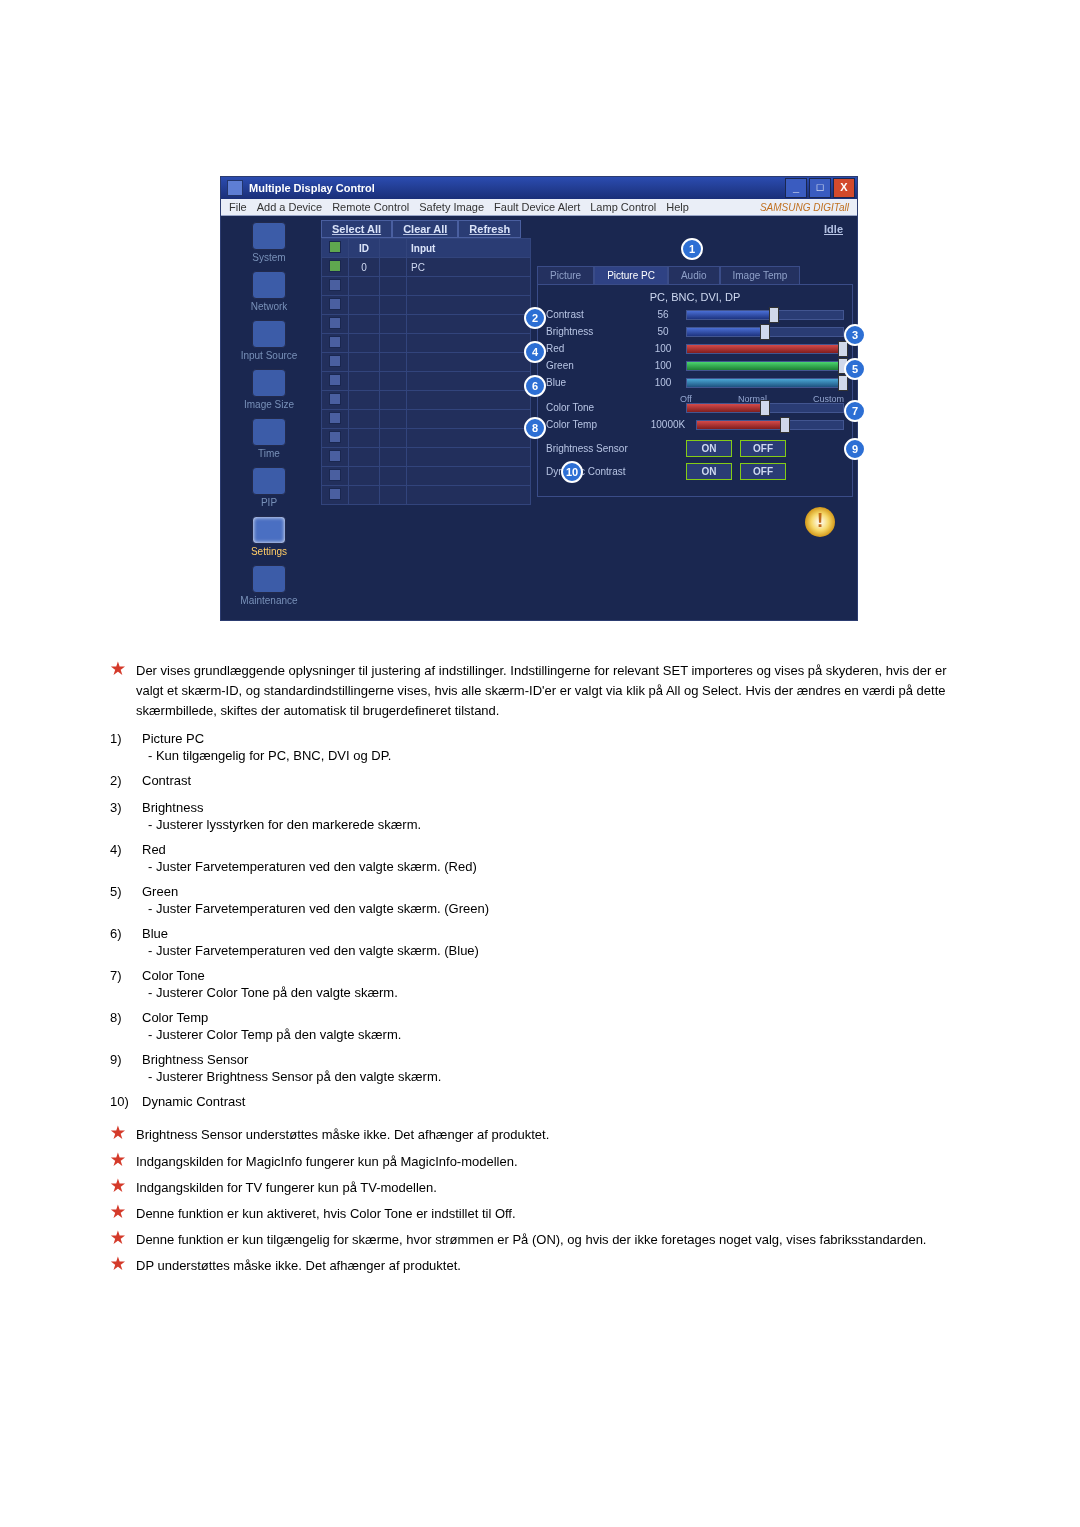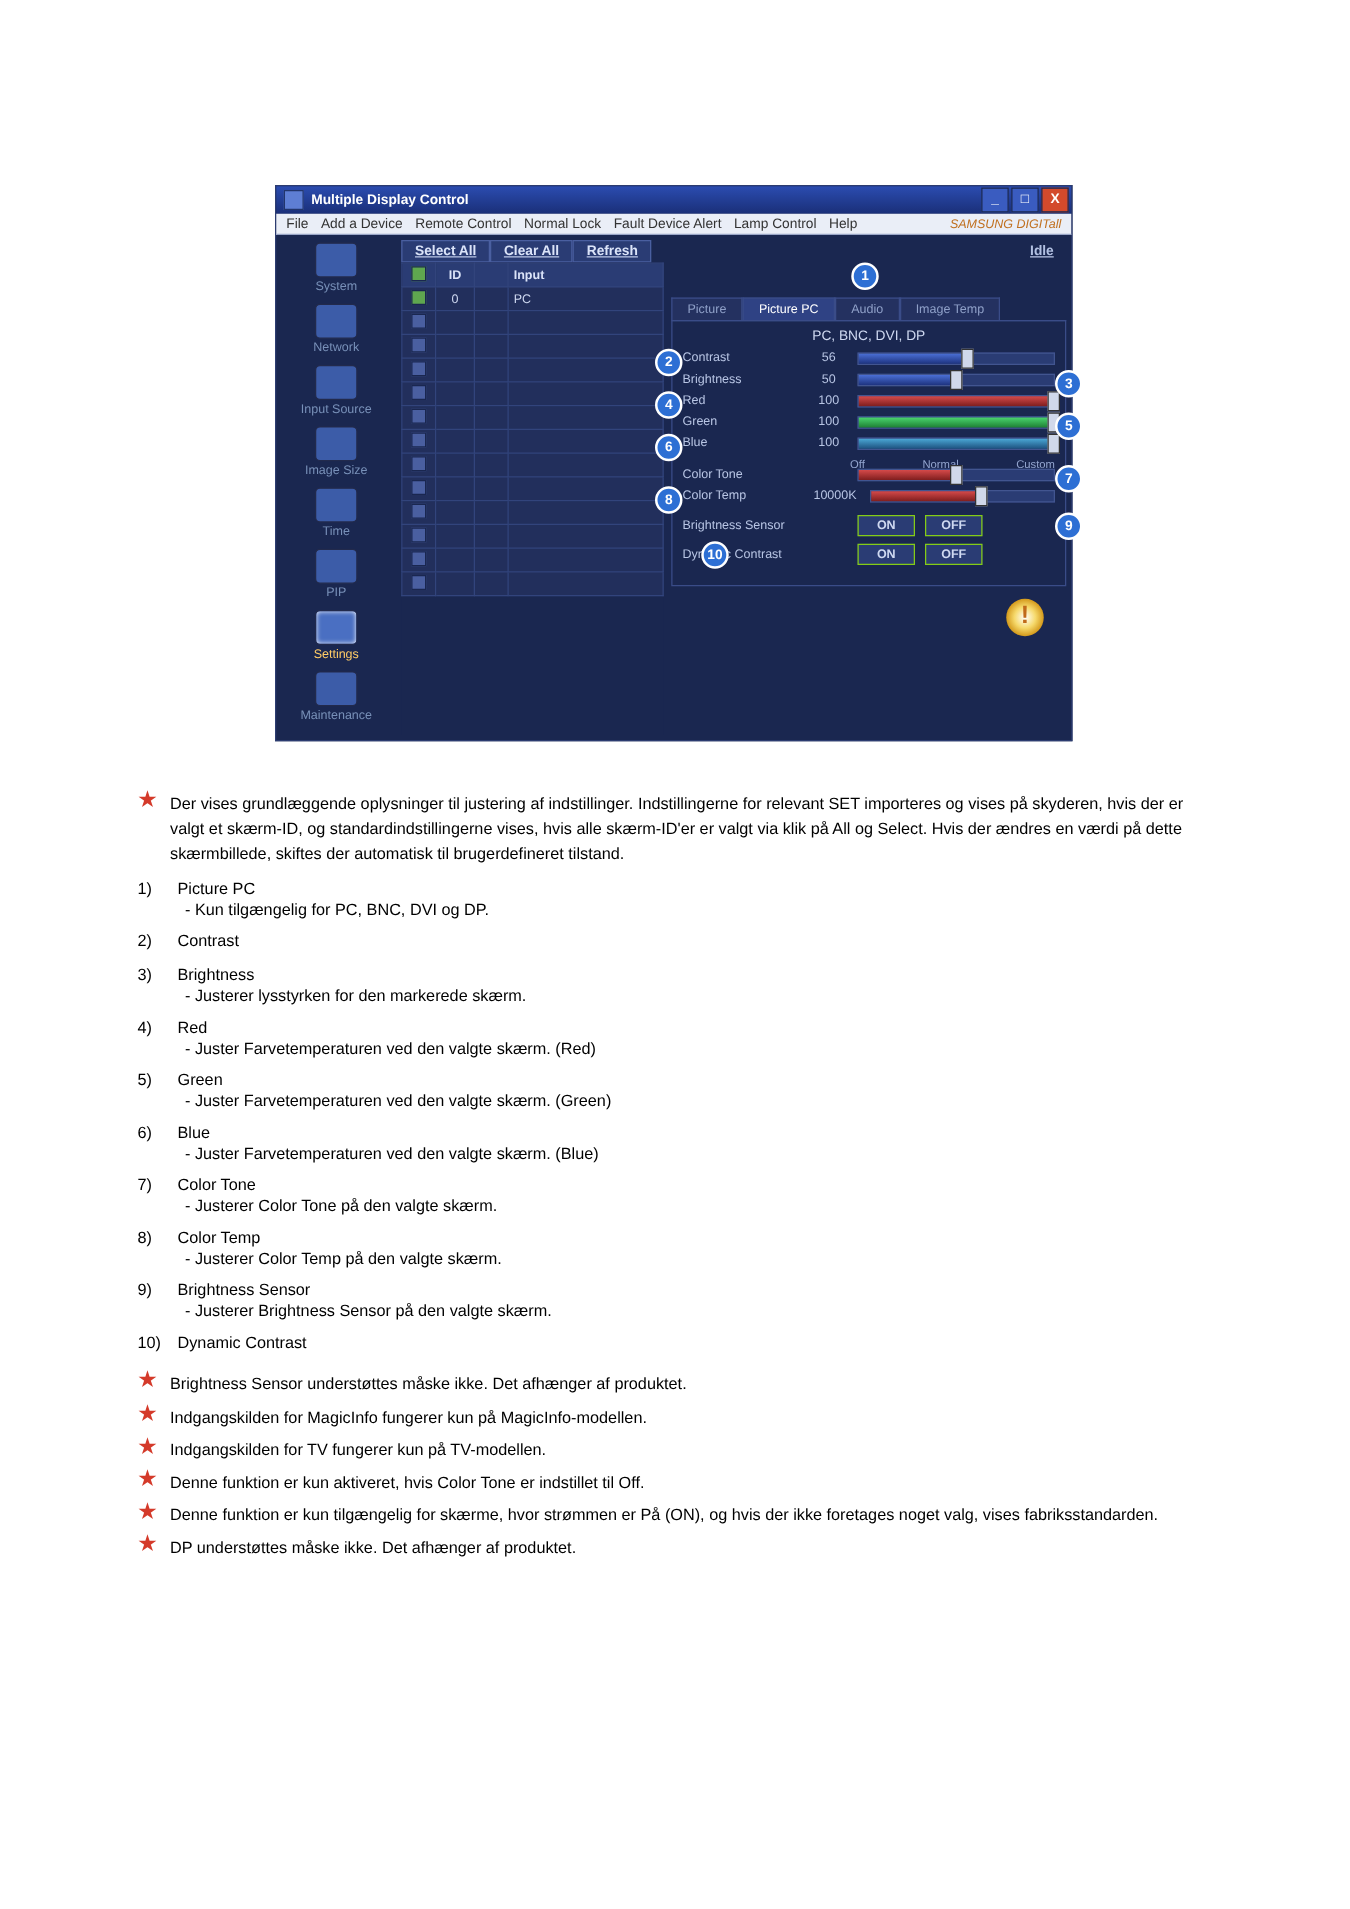--- a/index.html
+++ b/index.html
@@ -4,21 +4,21 @@
 <style>
   body {
     margin: 0;
     font-family: Arial, Helvetica, sans-serif;
     font-size: 13px;
     color: #000;
     background: #fff;
     width: 1080px;
   }
   .page {
-    padding: 28px 40px 80px 40px;
+    padding: 56px 40px 80px 40px;
   }
   .screenshot-wrap {
     width: 640px;
     margin: 120px auto 40px auto;
   }
   
   .app-window {
     width: 636px;
     border: 1px solid #2c3c70;
     background: #1a2750;
@@ -340,21 +340,21 @@
           <div class="winbtn min">_</div>
           <div class="winbtn max">□</div>
           <div class="winbtn close">X</div>
         </div>
       </div>
 
       <div class="menubar">
         <span class="item">File</span>
         <span class="item">Add a Device</span>
         <span class="item">Remote Control</span>
-        <span class="item">Normal Lock</span>
+        <span class="item">Safety Image</span>
         <span class="item">Fault Device Alert</span>
         <span class="item">Lamp Control</span>
         <span class="item">Help</span>
         <span class="brand">SAMSUNG DIGITall</span>
       </div>
 
 
       <div class="main">
 
         <div class="sidebar">

